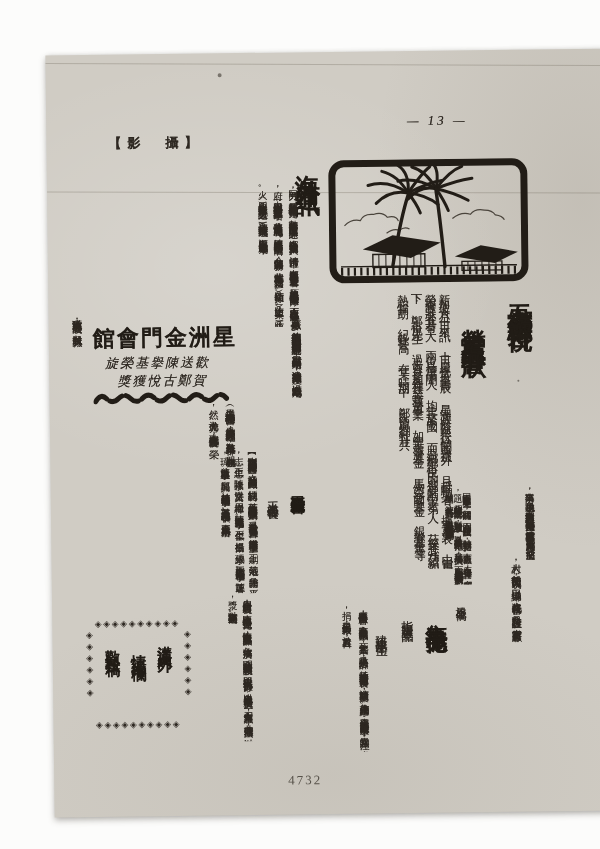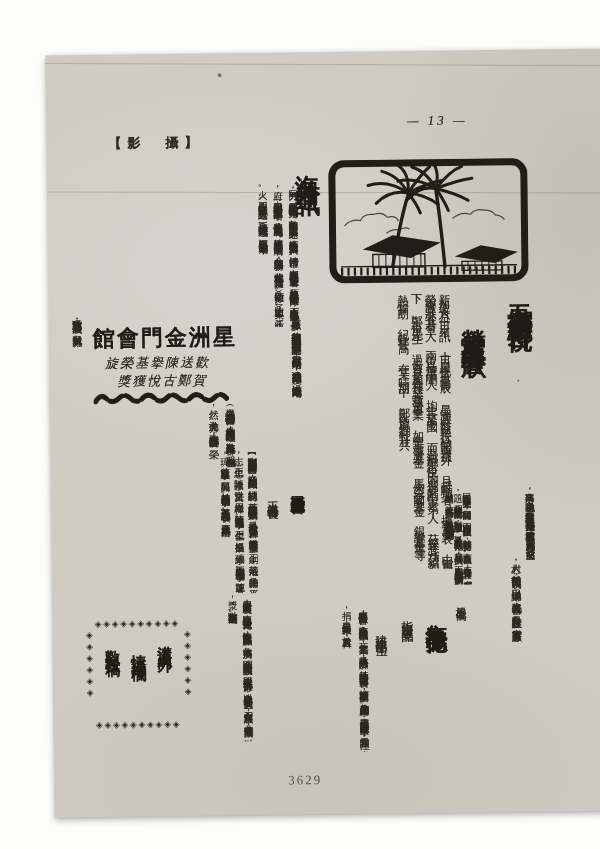--- a/index.html
+++ b/index.html
@@ -138,15 +138,15 @@
   <div class="notice">
     <div class="strip hor" style="top:0;">◈◈◈◈◈◈◈◈◈◈</div>
     <div class="strip hor" style="top:101px;">◈◈◈◈◈◈◈◈◈◈</div>
     <div class="strip ver" style="left:0;">◈◈◈◈◈◈</div>
     <div class="strip ver" style="left:98px;">◈◈◈◈◈◈</div>
     <div class="ncol" style="left:72px;top:16px;height:84px;">溝通內外</div>
     <div class="ncol" style="left:46px;top:24px;height:84px;">情緒本欄</div>
     <div class="ncol" style="left:20px;top:19px;height:84px;">歡迎投稿</div>
   </div>
 
-  <div class="h" style="left:234px;top:720px;font-size:13px;letter-spacing:2px;color:#57524a;text-shadow:none;">3629</div>
+  <div class="h" style="left:234px;top:720px;font-size:13px;letter-spacing:2px;color:#57524a;text-shadow:none;">4732</div>
 
 </div>
 
 </body></html>

